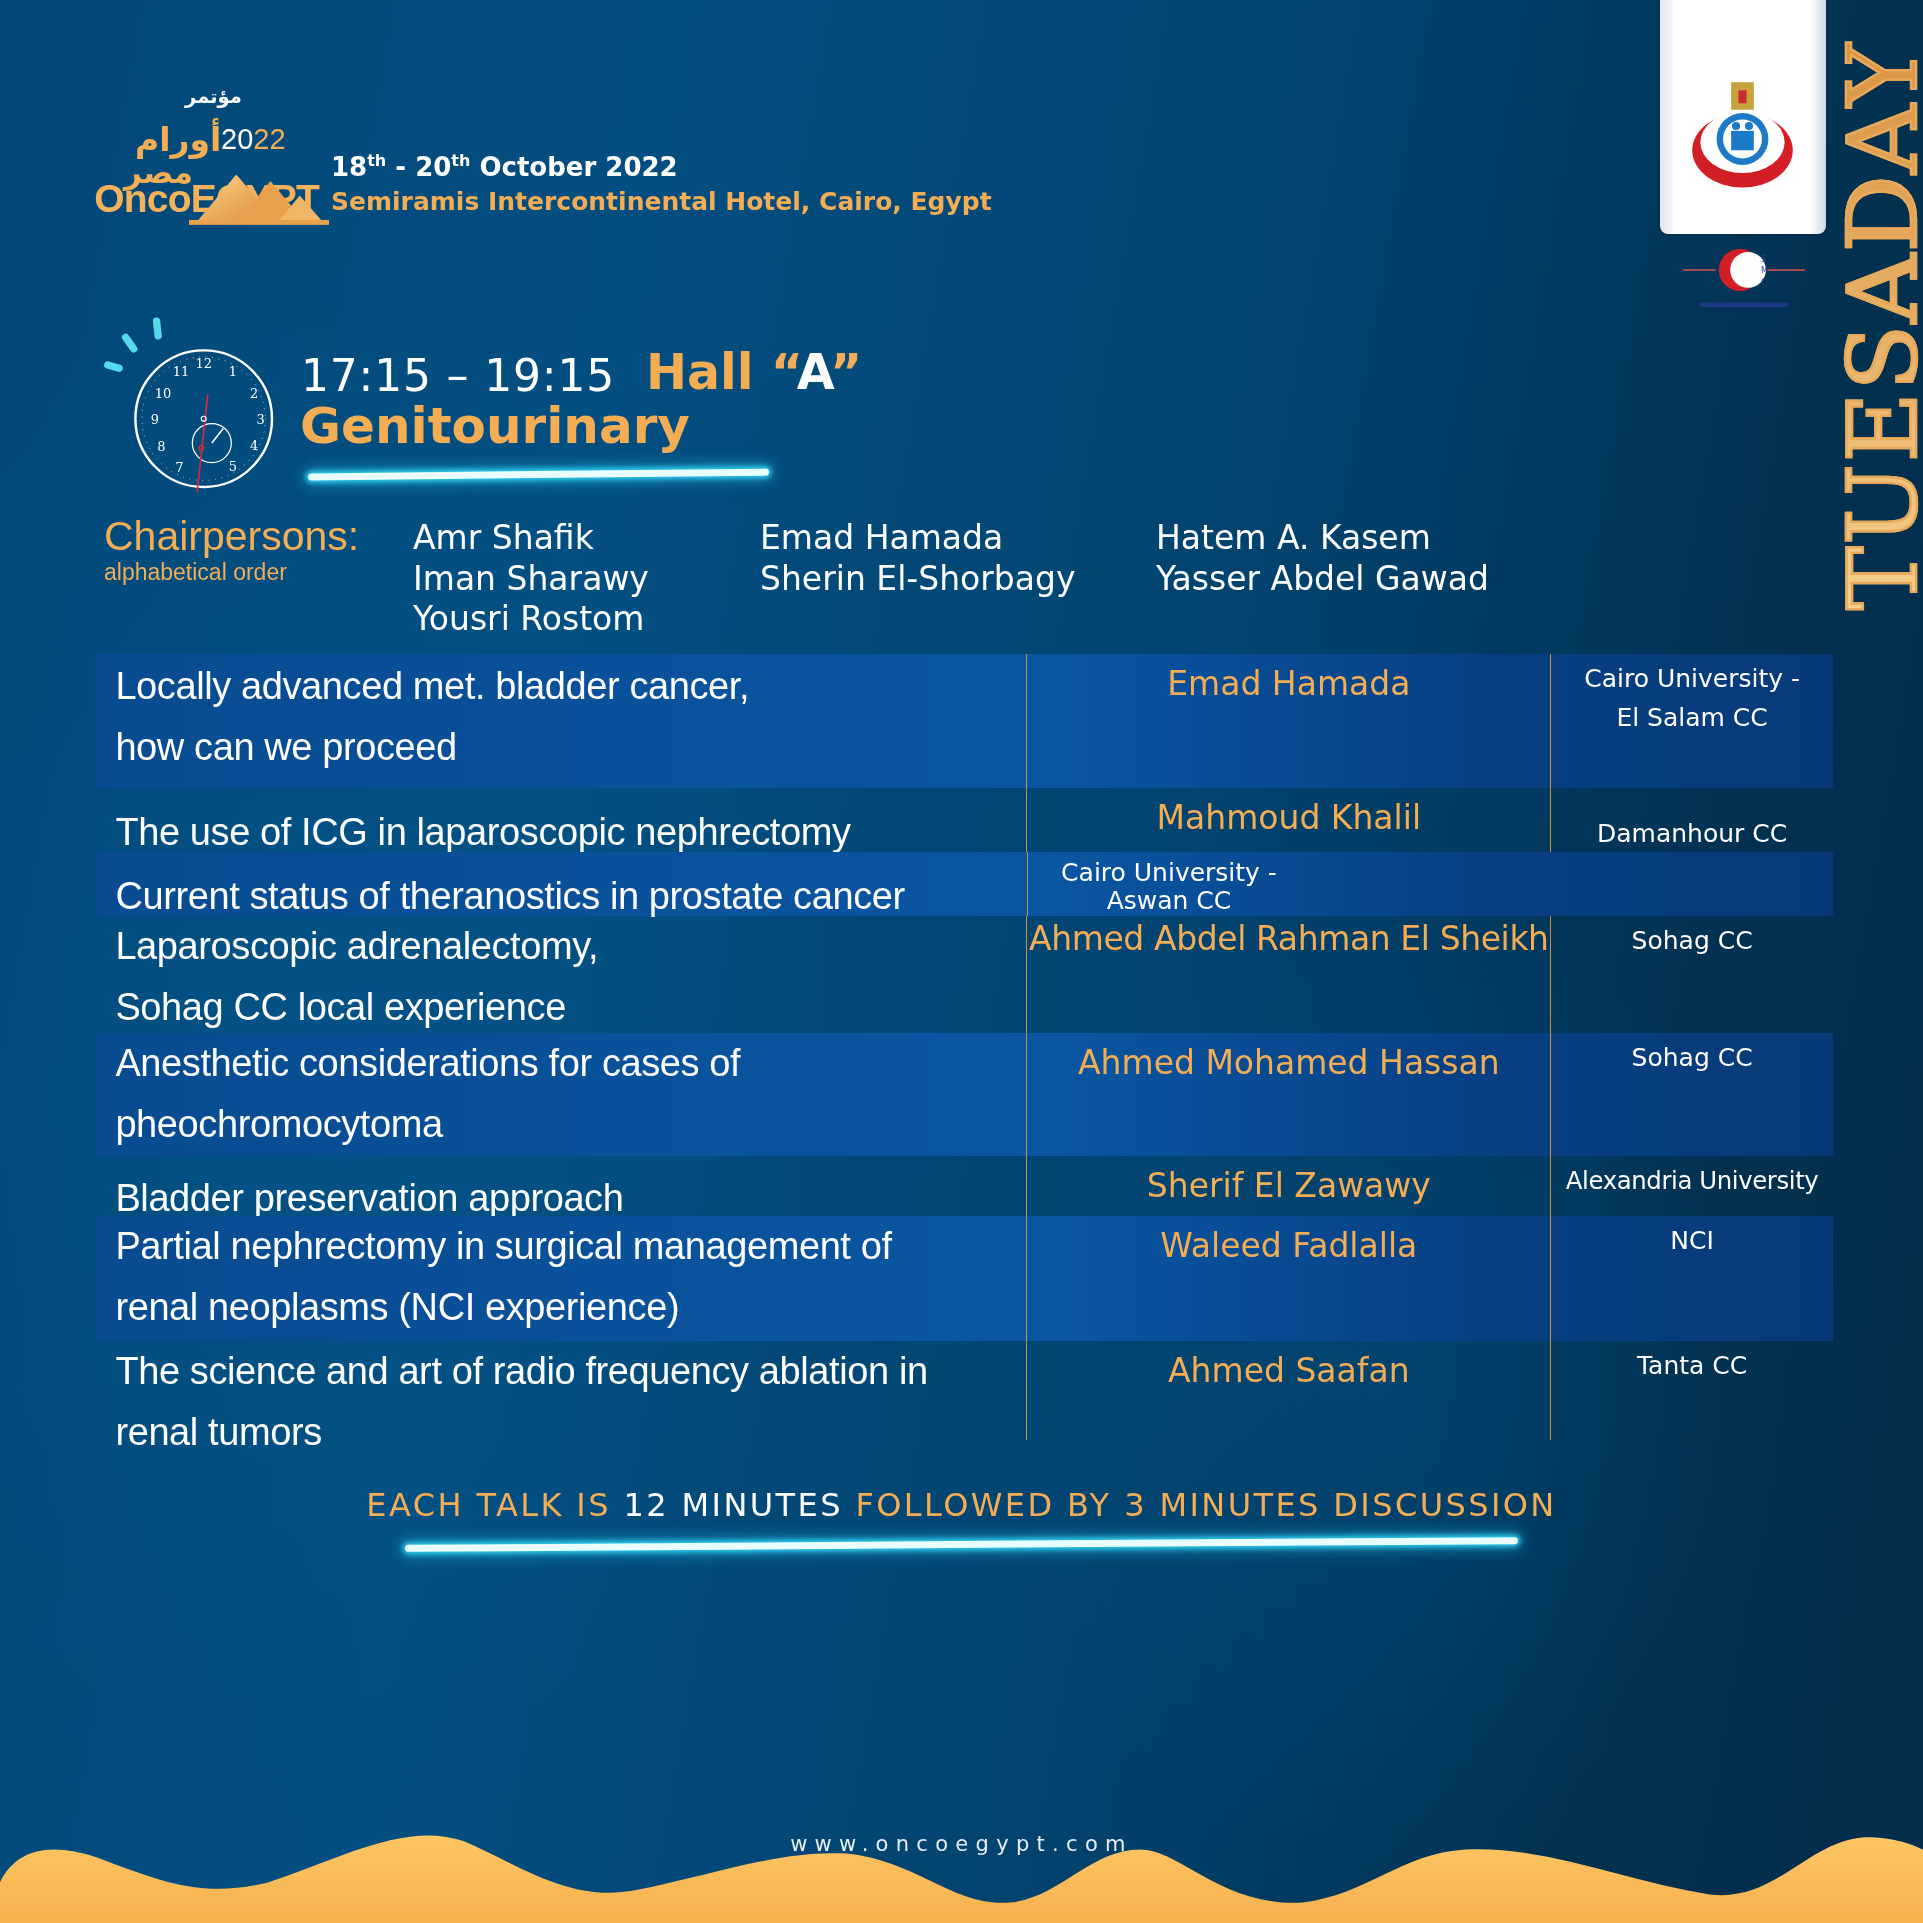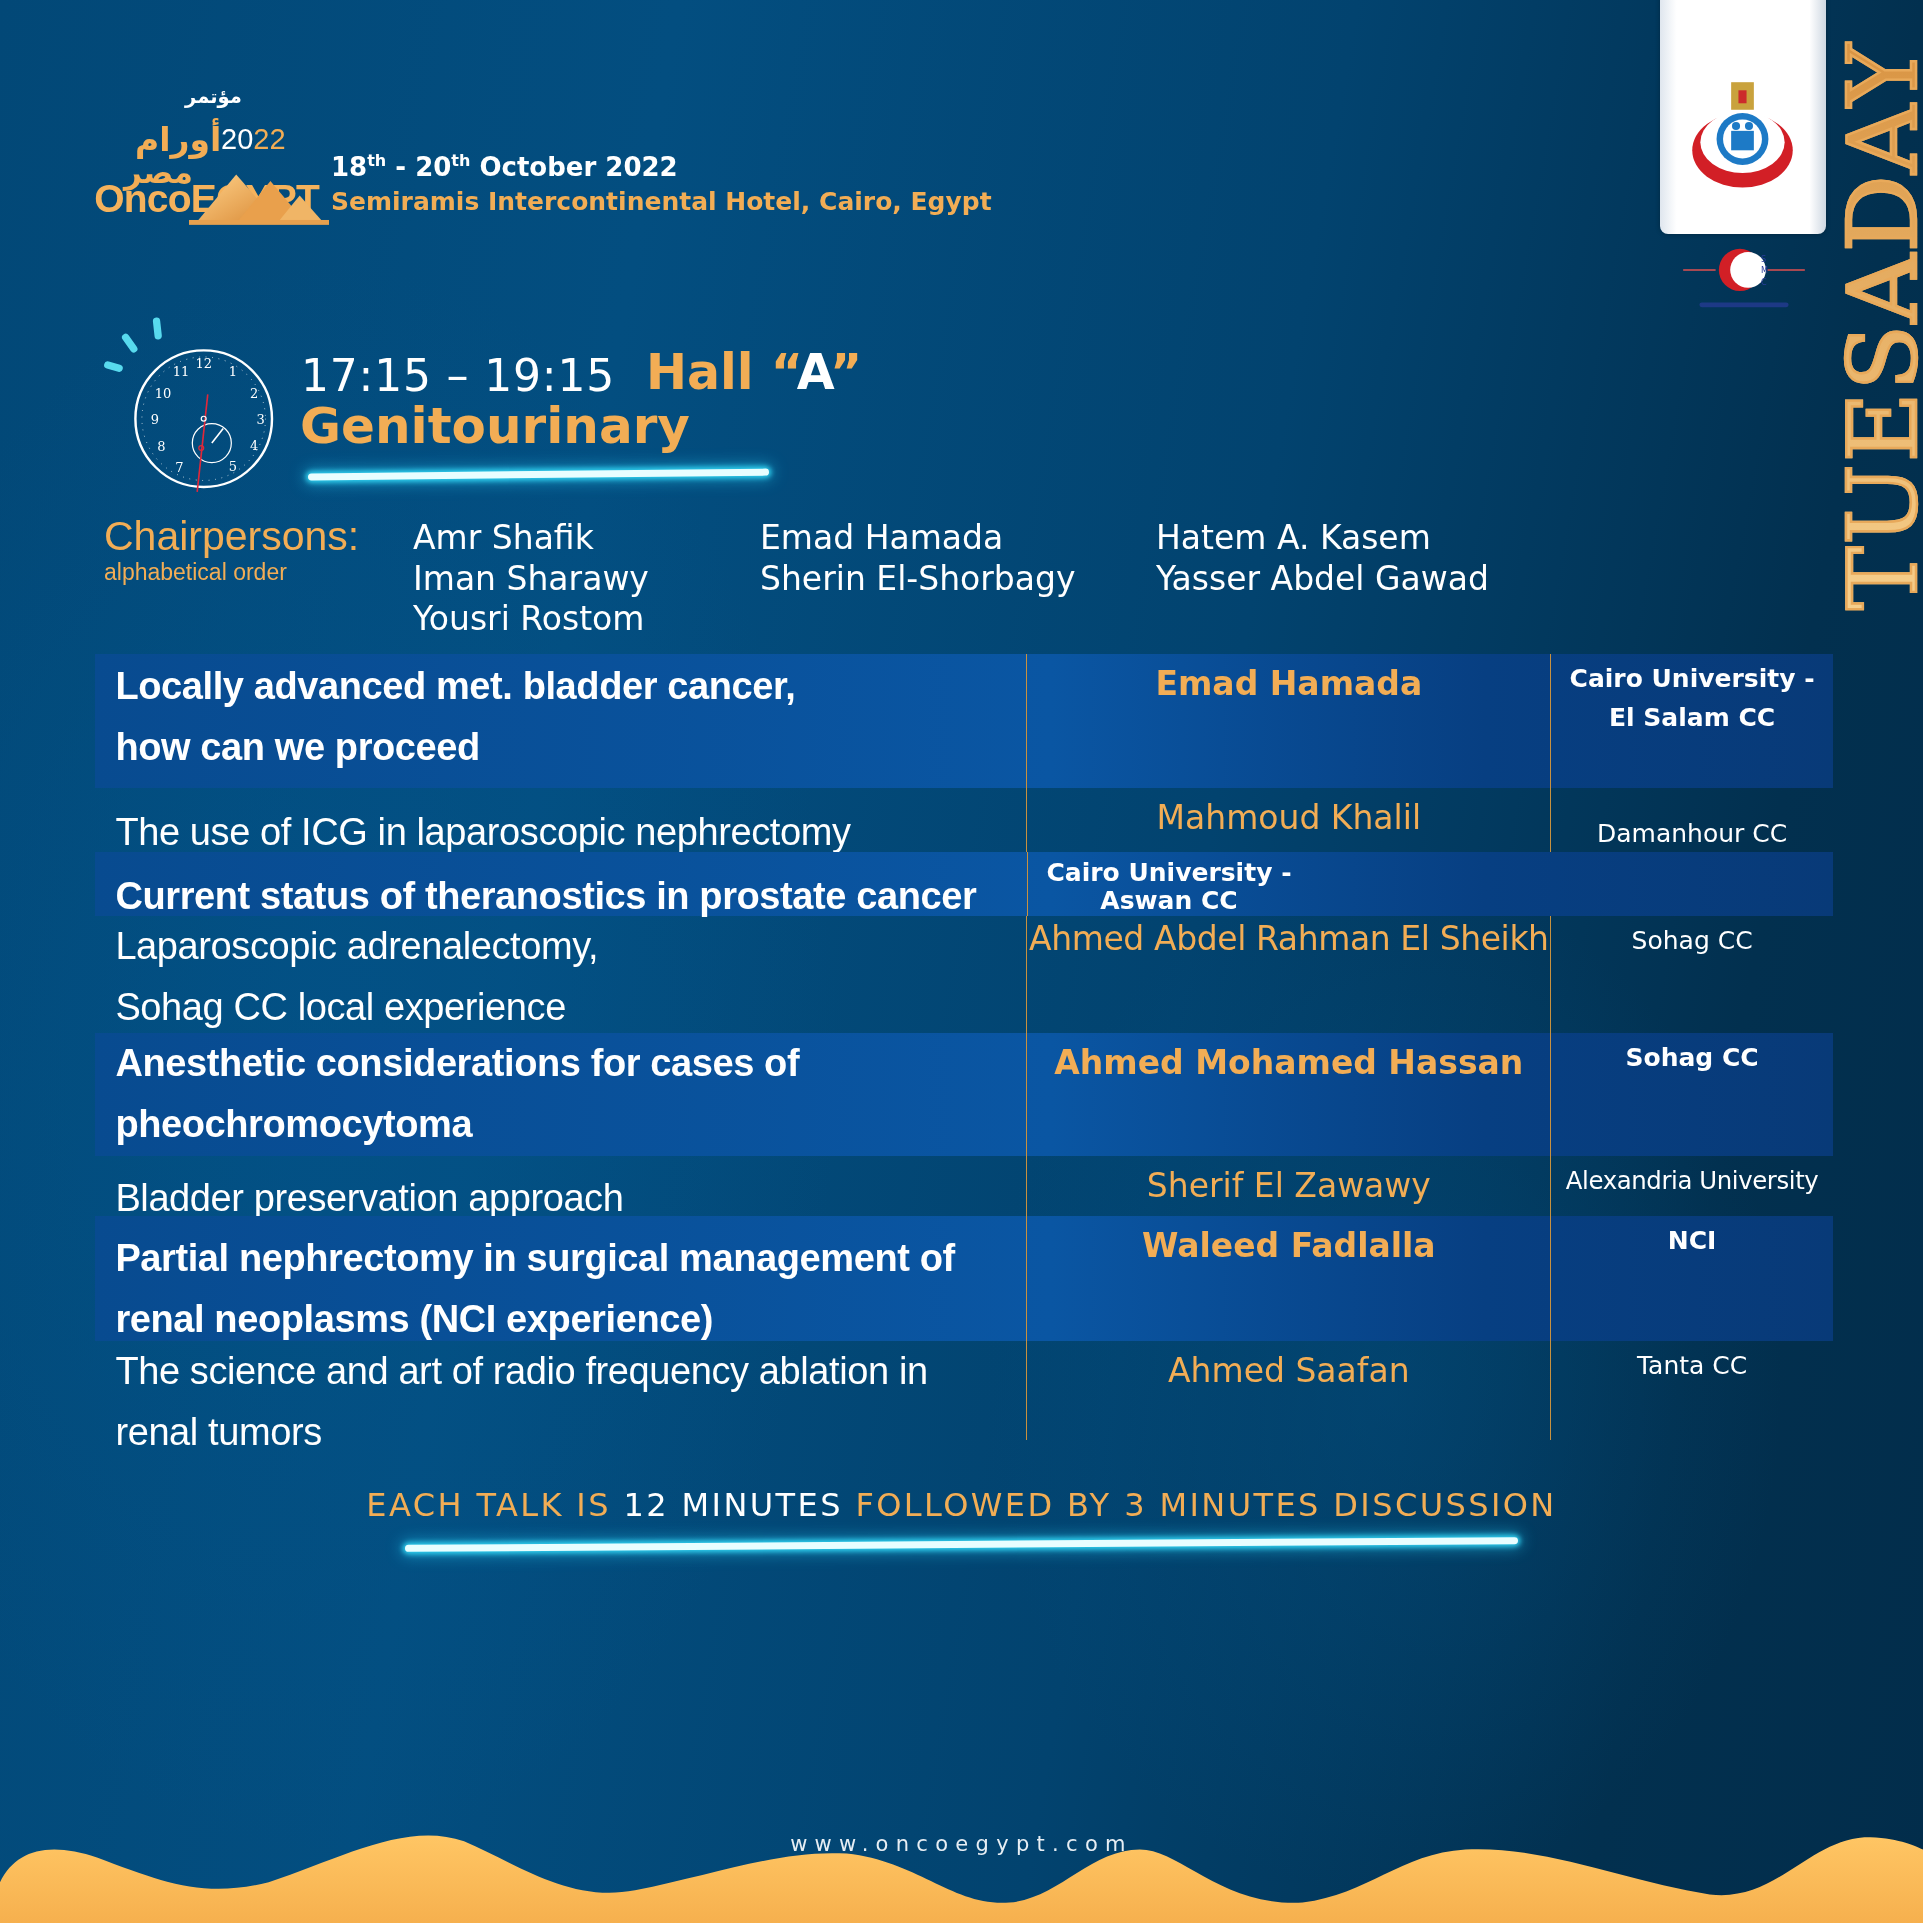--- a/index.html
+++ b/index.html
@@ -50,21 +50,21 @@
            box-shadow:0 0 4.9px 2.4px #2fd0f0, 0 0 14.7px 4.9px rgba(40,200,240,0.45); transform:rotate(-0.6deg); }
 
   
   .chair-label { position:absolute; left:104px; top:513px; font-family:"Liberation Sans", sans-serif; font-size:41px; color:#f2ad55; }
   .chair-sub { position:absolute; left:104px; top:559px; font-family:"Liberation Sans", sans-serif; font-size:23px; color:#f2ad55; }
   .chair-name { position:absolute; font-family:"DejaVu Sans", sans-serif; font-size:33px; color:#fff; white-space:nowrap; }
 
   
   .table { position:absolute; left:95px; top:654px; width:1738px; }
   .row { position:relative; display:flex; }
-  .row.hl { background:linear-gradient(90deg,#084b90 0%,#0a56a3 55%,#073f82 80%,#083a78 100%);font-weight:bold; }
+  .row.hl { background:linear-gradient(90deg,#084b90 0%,#0a56a3 55%,#073f82 80%,#083a78 100%); }
   .cell { box-sizing:border-box; }
   .c-topic { width:932px; padding:14.7px 0 0 20.4px; font-family:"Liberation Sans", sans-serif; font-size:38px; line-height:61px; color:#fff; letter-spacing:-0.4px; }
   .c-topic.single { padding-top:14px; }
   .c-speaker { width:524px; text-align:center; font-family:"DejaVu Sans", sans-serif; font-size:33px; color:#f2ad55; border-left:0.8px solid #c8913f; padding-top:9.8px; }
   .c-aff { width:283px; text-align:center; font-family:"DejaVu Sans", sans-serif; font-size:25px; color:#fff; border-left:0.8px solid #c8913f; padding-top:4.9px; line-height:39px; }
   .c-aff.tight { line-height:28px; padding-top:6.5px; }
 
   .note { position:absolute; left:0; width:1923px; top:1486px; text-align:center; font-family:"DejaVu Sans", sans-serif; font-size:32px; letter-spacing:2.4px; color:#f2ad55; }
   .note .w { color:#fff; }
   .glow2 { position:absolute; left:405px; top:1541px; width:1113px; height:6.5px; border-radius:4.9px; background:#e8feff;
@@ -197,21 +197,21 @@
 pheochromocytoma</div>
     <div class="cell c-speaker">Ahmed Mohamed Hassan</div>
     <div class="cell c-aff">Sohag CC</div>
   </div>
   <div class="row" style="height:60px">
     <div class="cell c-topic single" style="line-height:57px">Bladder preservation approach</div>
     <div class="cell c-speaker">Sherif El Zawawy</div>
     <div class="cell c-aff" style="font-size:24.4px;letter-spacing:-0.4px">Alexandria University</div>
   </div>
   <div class="row hl" style="height:125px">
-    <div class="cell c-topic" style="white-space:pre-line;padding-top:12px">Partial nephrectomy in surgical management of
+    <div class="cell c-topic" style="white-space:pre-line;padding-top:0">Partial nephrectomy in surgical management of
 renal neoplasms (NCI experience)</div>
     <div class="cell c-speaker">Waleed Fadlalla</div>
     <div class="cell c-aff">NCI</div>
   </div>
   <div class="row" style="height:99px">
     <div class="cell c-topic" style="white-space:pre-line;padding-top:0">The science and art of radio frequency ablation in
 renal tumors</div>
     <div class="cell c-speaker">Ahmed Saafan</div>
     <div class="cell c-aff">Tanta CC</div>
   </div>

